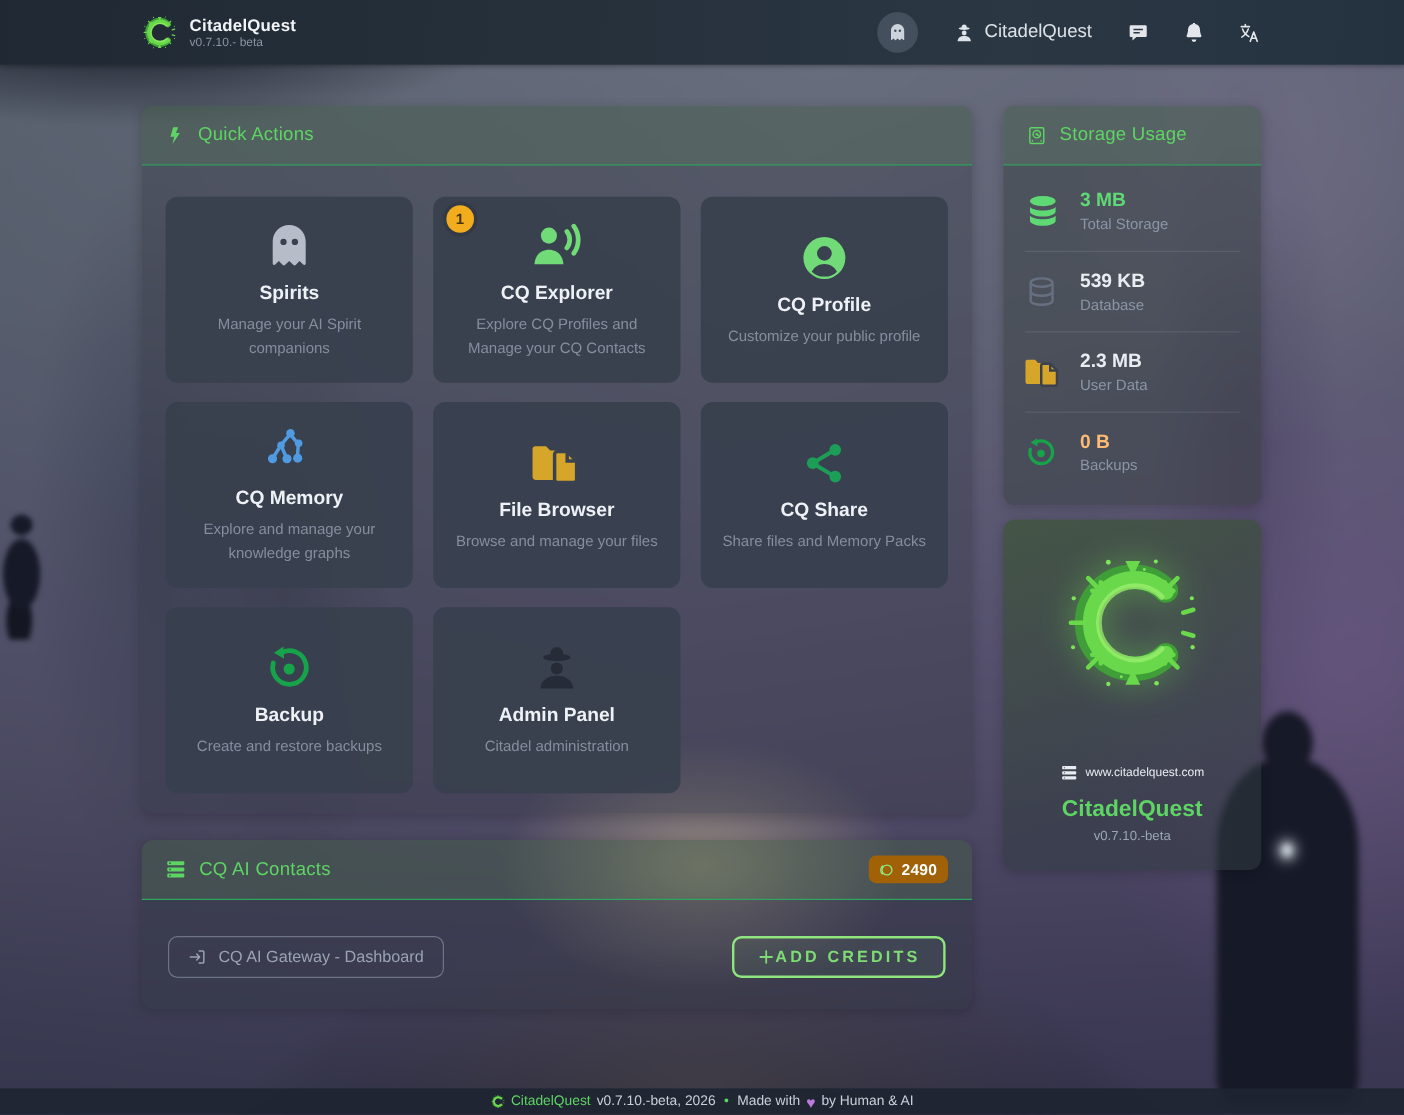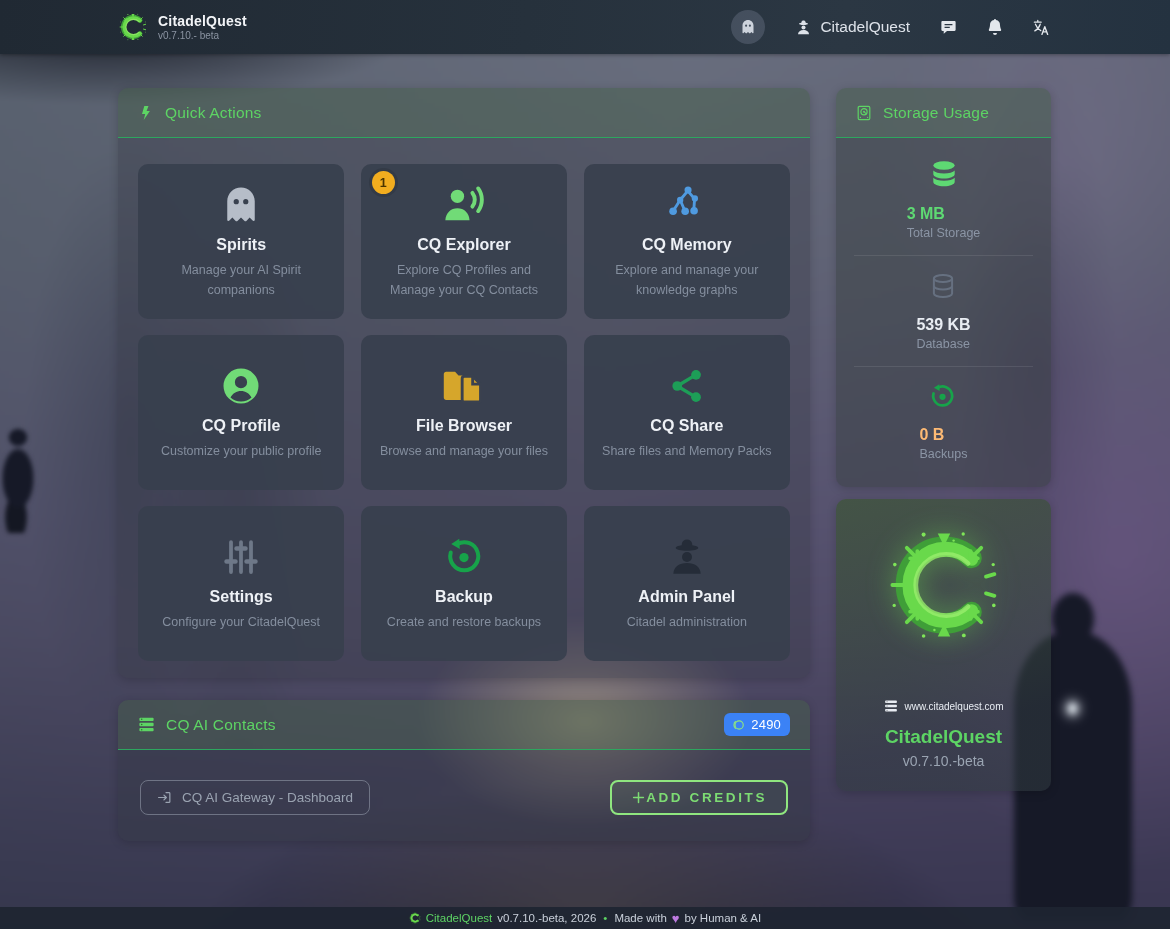--- a/index.html
+++ b/index.html
@@ -79,45 +79,45 @@
   .card-sub { font-size:12.5px; color:#848e9e; line-height:1.55; margin-top:7px; }
   .num-badge {
     position:absolute; top:7px; left:11px; min-width:23px; height:23px; border-radius:50%;
     background:#f2ad1f; color:#4a3400; font-size:12.5px; font-weight:bold;
     display:flex; align-items:center; justify-content:center;
     box-shadow:0 0 0 3px rgba(40,45,55,.35);
   }
 
   
   .storage-body { background:rgba(53,62,62,.46); padding:5px 18px 11px; }
-  .srow { display:flex; align-items:center; gap:16px; padding:15.5px 0; border-top:1px solid rgba(255,255,255,.09);flex-direction:column; }
+  .srow { display:flex; align-items:center; gap:16px; padding:15.5px 0; border-top:1px solid rgba(255,255,255,.09); }
   .srow:first-child { border-top:none; }
   .s-icon { width:30px; display:flex; }
   .s-val { font-size:16px; font-weight:600; color:#e9edf3; }
   .s-lab { font-size:12.5px; color:#8b95a5; margin-top:3px; }
 
   
   .branding {
     margin-top:12px; height:292px; border-radius:10px;
     background:linear-gradient(163deg, rgba(62,84,58,.78), rgba(48,58,64,.55) 75%);
     display:flex; flex-direction:column; align-items:center;
     padding:26px 12px 22px; box-shadow:0 2px 10px rgba(0,0,0,.18);
   }
   .big-logo { filter:drop-shadow(0 0 14px rgba(110,230,80,.4)); }
   .site-row { margin-top:auto; display:flex; align-items:center; gap:7px; color:#e8ecf2; font-size:10px; cursor:pointer; }
   .site-brand { margin-top:13px; font-size:19px; font-weight:600; color:#5dd464; }
-  .site-ver { margin-top:5px; font-size:14px; color:#9aa4b2; }
+  .site-ver { margin-top:5px; font-size:11px; color:#9aa4b2; }
 
   
   .gateway { margin-top:22px; }
   .gateway .panel-header { justify-content:flex-start; }
   .credit-badge {
     margin-left:auto; display:flex; align-items:flex-end; gap:6px;
-    background:#3b82f6; border-radius:6px; padding:4px 9px 4px 7px;
-    color:#fff; font-size:13px; font-weight:normal;
+    background:#a16207; border-radius:6px; padding:4px 9px 4px 7px;
+    color:#fff; font-size:13px; font-weight:bold;
   }
   .credit-badge .ci { color:#8fe67f; display:flex; }
   .gw-body { display:flex; align-items:center; justify-content:space-between; padding:30px 22px 26px; background:rgba(52,56,68,.45); }
   .btn-outline {
     display:flex; align-items:center; gap:10px; background:transparent;
     border:1px solid rgba(154,163,177,.55); border-radius:8px;
     padding:9px 16px; color:#9aa3b1; font-size:13.5px; cursor:pointer;
     font-family:"Liberation Sans",sans-serif;
   }
   .btn-green {
@@ -413,68 +413,59 @@
           <span class="card-icon" style="color: rgb(113, 219, 119);">
               <svg class="ic" width="42" height="42">
                 <use href="#i-person-broadcast"></use>
               </svg>
             </span>
           <div class="card-title">CQ Explorer</div>
           <div class="card-sub">Explore CQ Profiles and Manage your CQ Contacts</div>
         </div>
 
         <div class="card">
+          <span class="card-icon" style="color: rgb(113, 219, 119);">
+              <svg class="ic" width="40" height="40">
+                <use href="#i-person-circle"></use>
+              </svg>
+            </span>
+          <div class="card-title">CQ Profile</div>
+          <div class="card-sub">Customize your public profile</div>
+        </div>
+
+        <div class="card">
           <span class="card-icon" style="color: rgb(79, 154, 224);">
               <svg class="ic" width="42" height="42">
                 <use href="#i-graph"></use>
               </svg>
             </span>
           <div class="card-title">CQ Memory</div>
           <div class="card-sub">Explore and manage your knowledge graphs</div>
         </div>
 
         <div class="card">
-          <span class="card-icon" style="color: rgb(113, 219, 119);">
-              <svg class="ic" width="40" height="40">
-                <use href="#i-person-circle"></use>
-              </svg>
-            </span>
-          <div class="card-title">CQ Profile</div>
-          <div class="card-sub">Customize your public profile</div>
-        </div>
-
-        <div class="card">
           <span class="card-icon" style="color: rgb(214, 166, 43);">
               <svg class="ic" width="42" height="42">
                 <use href="#i-folder-file"></use>
               </svg>
             </span>
           <div class="card-title">File Browser</div>
           <div class="card-sub">Browse and manage your files</div>
         </div>
 
         <div class="card">
           <span class="card-icon" style="color: rgb(29, 158, 87);">
               <svg class="ic" width="38" height="38">
                 <use href="#i-share"></use>
               </svg>
             </span>
           <div class="card-title">CQ Share</div>
           <div class="card-sub">Share files and Memory Packs</div>
         </div>
 
-        <div class="card">
-          <span class="card-icon" style="color: rgb(110, 120, 136);">
-              <svg class="ic" width="40" height="40">
-                <use href="#i-sliders"></use>
-              </svg>
-            </span>
-          <div class="card-title">Settings</div>
-          <div class="card-sub">Configure your CitadelQuest</div>
-        </div>
 
         <div class="card">
           <span class="card-icon" style="color: rgb(23, 163, 74);">
               <svg class="ic" width="40" height="40">
                 <use href="#i-restore"></use>
               </svg>
             </span>
           <div class="card-title">Backup</div>
           <div class="card-sub">Create and restore backups</div>
         </div>
@@ -561,20 +552,31 @@
               <svg class="ic" width="28" height="28">
                 <use href="#i-db-outline"></use>
               </svg>
             </span>
           <div>
             <div class="s-val" style="color: rgb(233, 237, 243);">539 KB</div>
             <div class="s-lab">Database</div>
           </div>
         </div>
 
+        <div class="srow">
+          <span class="s-icon" style="color: rgb(214, 166, 43);">
+              <svg class="ic" width="30" height="30">
+                <use href="#i-folder-file"></use>
+              </svg>
+            </span>
+          <div>
+            <div class="s-val" style="color: rgb(233, 237, 243);">2.3 MB</div>
+            <div class="s-lab">User Data</div>
+          </div>
+        </div>
 
         <div class="srow">
           <span class="s-icon" style="color: rgb(23, 163, 74);">
               <svg class="ic" width="27" height="27">
                 <use href="#i-restore"></use>
               </svg>
             </span>
           <div>
             <div class="s-val" style="color: #fdba74;">0 B</div>
             <div class="s-lab">Backups</div>

